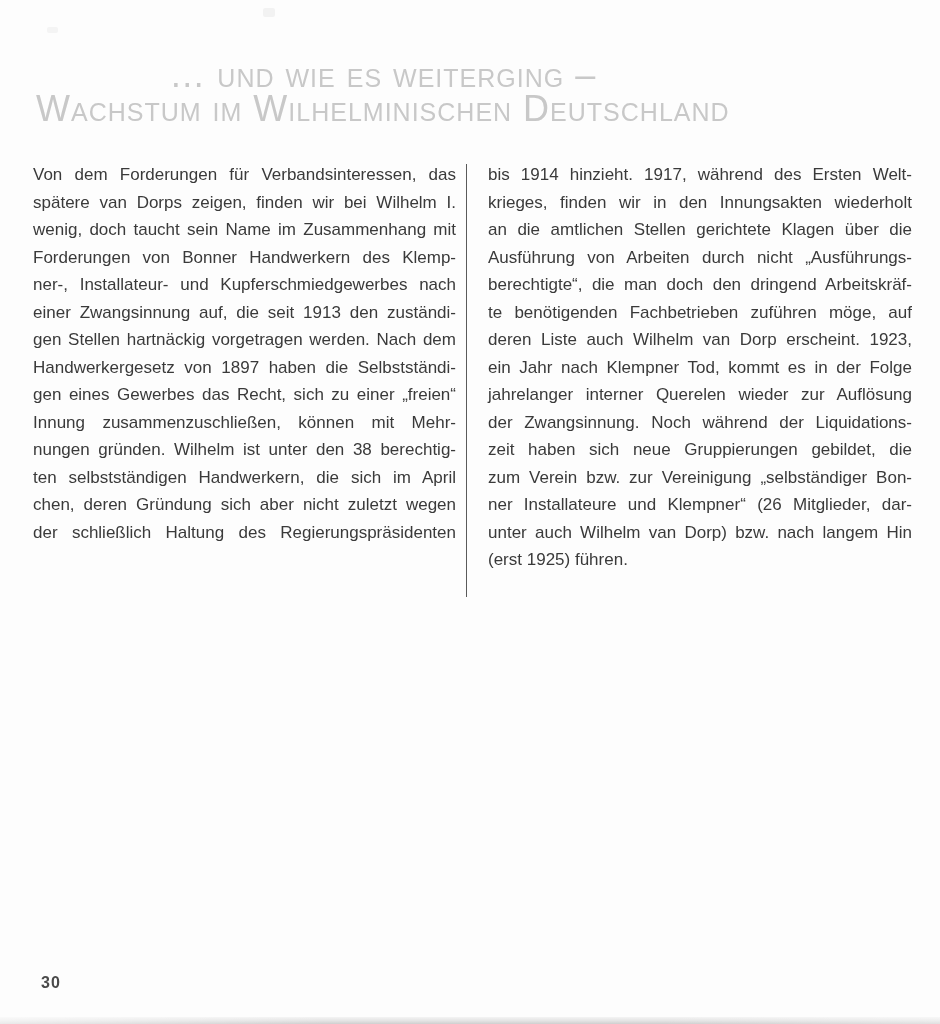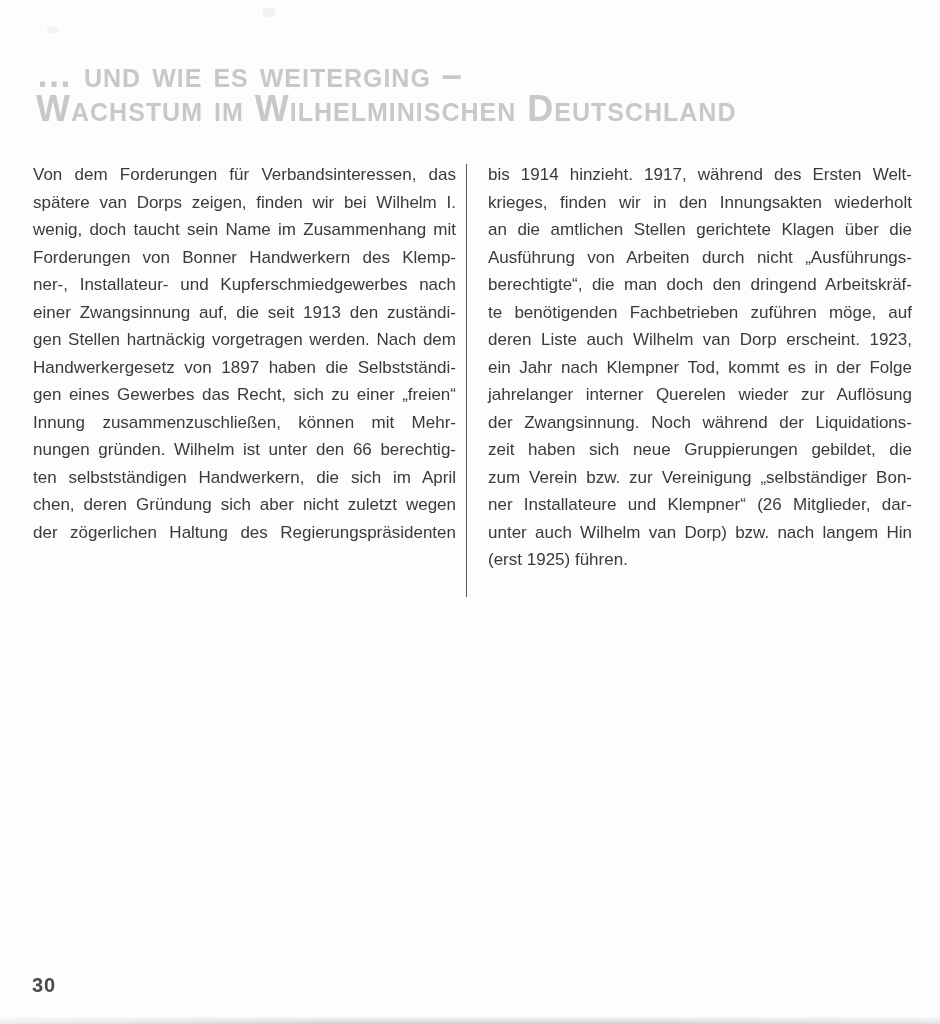--- a/index.html
+++ b/index.html
@@ -18,24 +18,25 @@
   .smudge { position: absolute; background: #f2f2f2; border-radius: 2px; }
   .smudge-top { left: 263px; top: 8px; width: 12px; height: 9px; }
   .smudge-left { left: 47px; top: 27px; width: 11px; height: 6px; background:#f4f4f4; }
 
   .heading {
     position: absolute;
     left: 36px; top: 58px;
     margin: 0;
     color: #c8c8c8;
     font-size: 36px;
-    font-weight: 700;
+    font-weight: 400;
     line-height: 34px;
     letter-spacing: 1px;
     font-variant: small-caps;
+    text-align: center;
   }
   .h-line { display: block; }
 
   .columns {
     position: absolute;
     left: 33px; top: 161px;
     width: 879px;
     display: flex;
   }
   .col {
@@ -56,22 +57,22 @@
   .line {
     height: 27.5px;
     text-align: justify;
     text-align-last: justify;
     white-space: normal;
   }
   .line.flush { text-align-last: left; }
 
   .page-number {
     position: absolute;
-    left: 32px; top: 974px;
-    font-size: 20px;
+    left: 41px; top: 974px;
+    font-size: 16px;
     font-weight: 700;
     letter-spacing: 1px;
     color: #4a4a4a;
   }
 
   .page-edge {
     position: absolute;
     left: 0; bottom: 0;
     width: 940px; height: 7px;
     background:
@@ -97,24 +98,24 @@
         <div class="line">Von dem Forderungen für Verbandsinteressen, das</div>
         <div class="line">spätere van Dorps zeigen, finden wir bei Wilhelm I.</div>
         <div class="line">wenig, doch taucht sein Name im Zusammenhang mit</div>
         <div class="line">Forderungen von Bonner Handwerkern des Klemp-</div>
         <div class="line">ner-, Installateur- und Kupferschmiedgewerbes nach</div>
         <div class="line">einer Zwangsinnung auf, die seit 1913 den zuständi-</div>
         <div class="line">gen Stellen hartnäckig vorgetragen werden. Nach dem</div>
         <div class="line">Handwerkergesetz von 1897 haben die Selbstständi-</div>
         <div class="line">gen eines Gewerbes das Recht, sich zu einer „freien“</div>
         <div class="line">Innung zusammenzuschließen, können mit Mehr-</div>
-        <div class="line">nungen gründen. Wilhelm ist unter den 66 berechtig-</div>
+        <div class="line">nungen gründen. Wilhelm ist unter den 38 berechtig-</div>
         <div class="line">ten selbstständigen Handwerkern, die sich im April</div>
         <div class="line">chen, deren Gründung sich aber nicht zuletzt wegen</div>
-        <div class="line">der zögerlichen Haltung des Regierungspräsidenten</div>
+        <div class="line">der schließlich Haltung des Regierungspräsidenten</div>
       </div>
     <div class="divider"></div>
     <div class="col col-right">
         <div class="line">bis 1914 hinzieht. 1917, während des Ersten Welt-</div>
         <div class="line">krieges, finden wir in den Innungsakten wiederholt</div>
         <div class="line">an die amtlichen Stellen gerichtete Klagen über die</div>
         <div class="line">Ausführung von Arbeiten durch nicht „Ausführungs-</div>
         <div class="line">berechtigte“, die man doch den dringend Arbeitskräf-</div>
         <div class="line">te benötigenden Fachbetrieben zuführen möge, auf</div>
         <div class="line">deren Liste auch Wilhelm van Dorp erscheint. 1923,</div>

